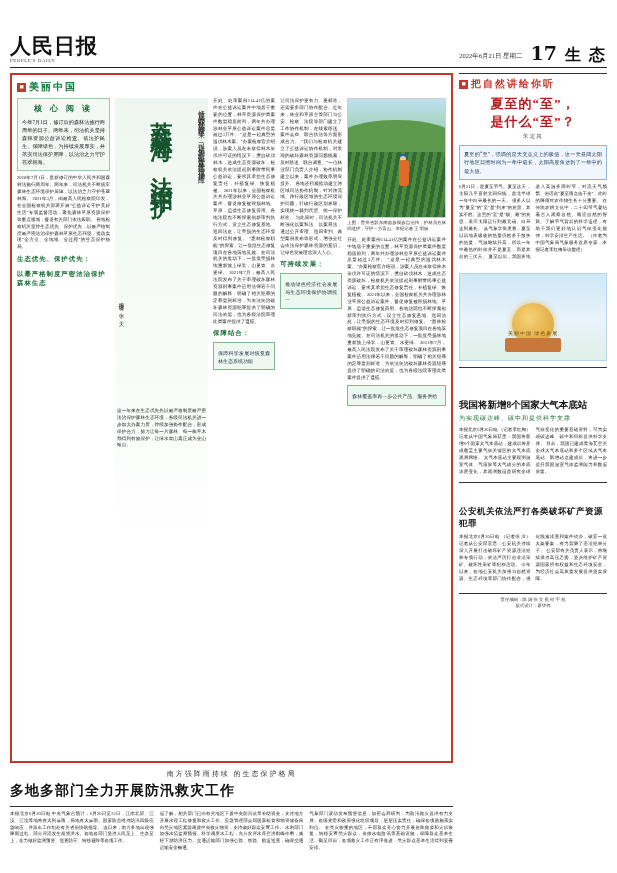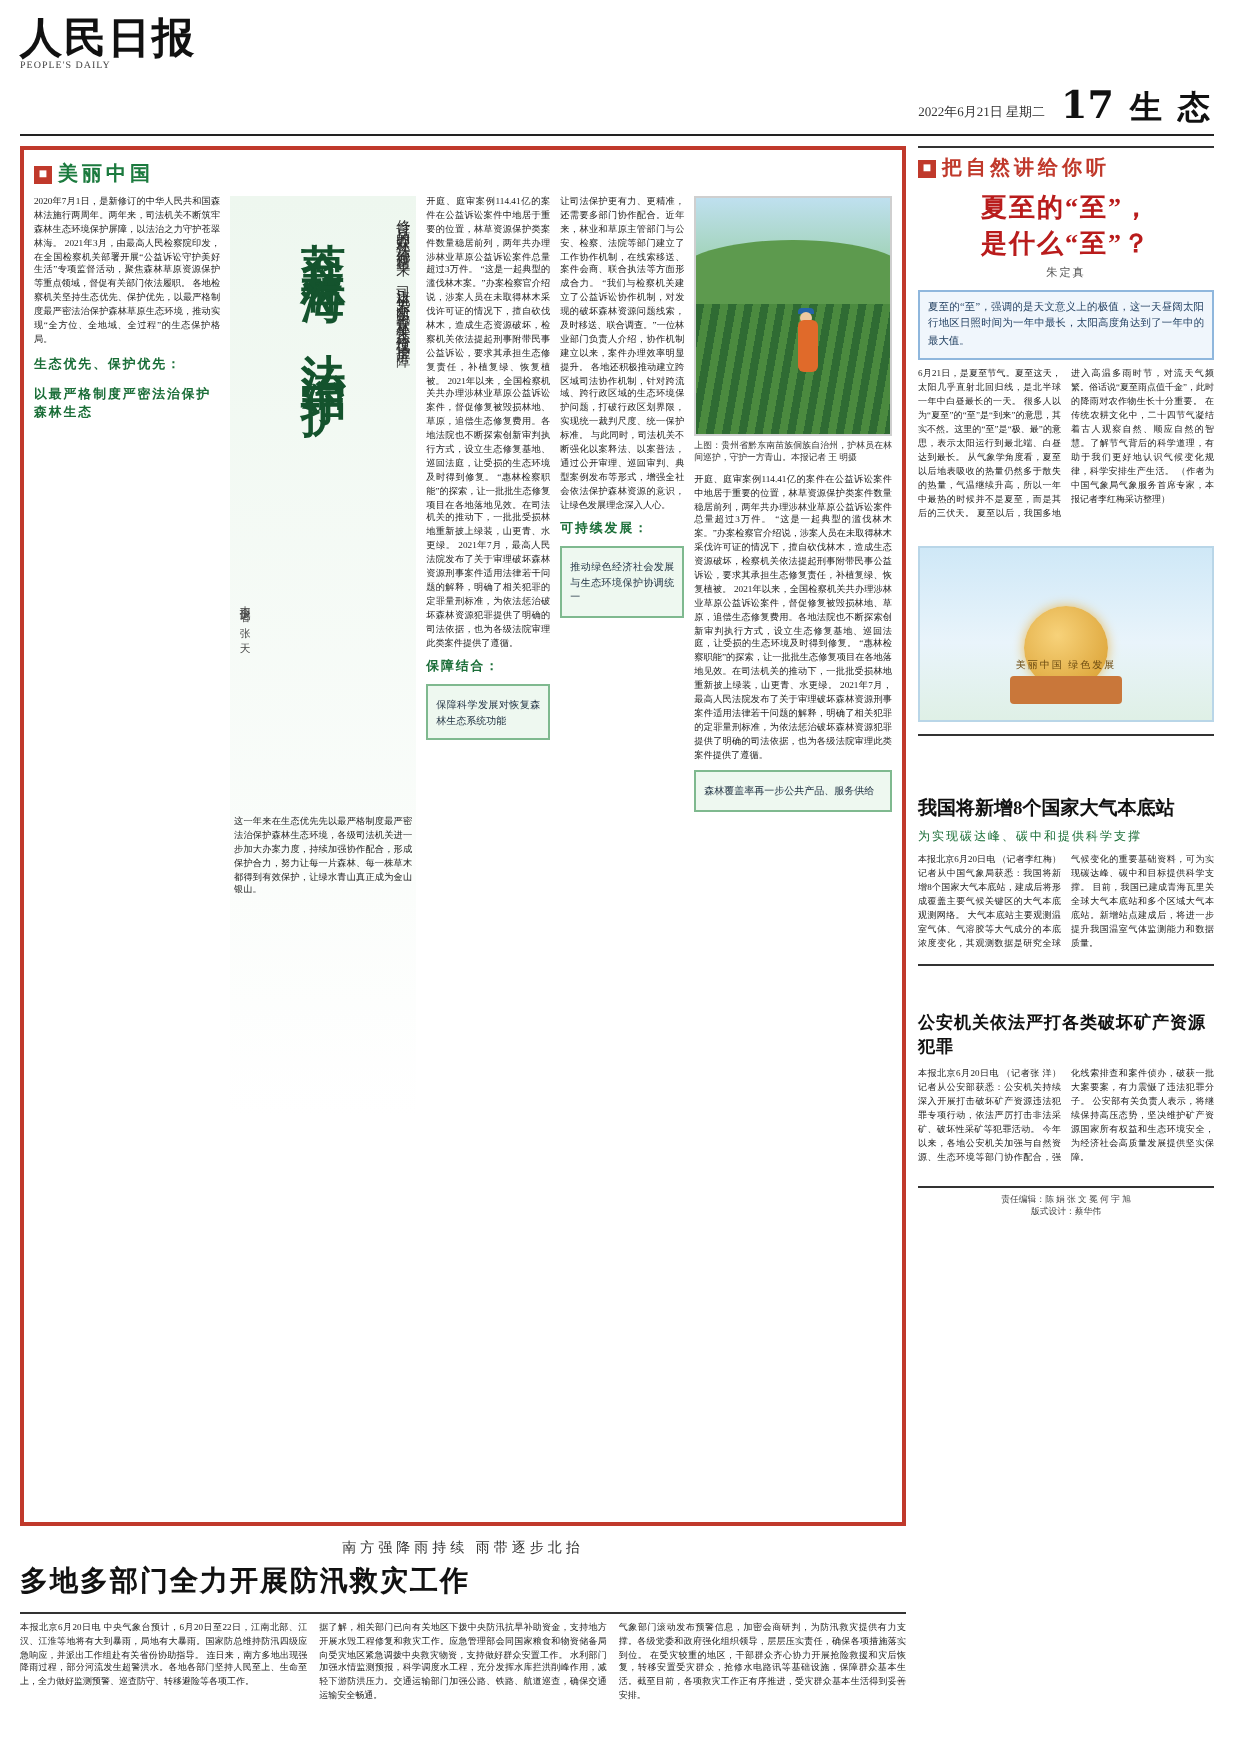--- a/index.html
+++ b/index.html
@@ -6,21 +6,21 @@
   body{
     width:617px;height:873px;
     background:#ffffff;
     font-family:"Liberation Serif", serif;
     color:#111;
     overflow:hidden;
   }
   .page{position:relative;width:617px;height:873px;box-sizing:border-box;padding:8px 10px;}
 
   
-  .masthead{display:flex;align-items:flex-start;justify-content:space-between;border-bottom:1.5px solid #222;padding-bottom:4px;}
+  .masthead{display:flex;align-items:flex-end;justify-content:space-between;border-bottom:1.5px solid #222;padding-bottom:4px;}
   .logo{font-family:"DejaVu Serif", serif;font-weight:bold;font-size:21px;letter-spacing:1px;color:#111;line-height:1;}
   .logo-sub{font-size:5px;letter-spacing:.5px;color:#444;margin-top:2px;}
   .masthead-right{display:flex;align-items:flex-end;gap:8px;}
   .date-line{font-size:6.5px;color:#333;margin-bottom:2px;}
   .page-no{font-family:"DejaVu Serif", serif;font-size:19px;font-weight:bold;line-height:1;margin-top:36px;}
   .section-name{font-size:16px;font-weight:bold;letter-spacing:2px;line-height:1;}
 
   
   .body-wrap{display:flex;gap:6px;margin-top:5px;height:790px;}
   .left-col{width:443px;display:flex;flex-direction:column;}
@@ -110,20 +110,24 @@
 
       <div class="feature">
         <div class="sec-head">
           <span class="sec-mark">■</span>
           <span class="sec-title">美丽中国</span>
         </div>
 
         <div class="feature-inner">
 
           <div class="fcol col1">
+            <div class="corebox">
+              <div class="ttl">核 心 阅 读</div>
+              <div class="core-text">今年7月1日，修订后的森林法施行两周年的日子。两年来，司法机关坚持森林资源公益诉讼检查、依法护民生、保障绿色，为持续发展厚实，并落实司法保护屏障，以法治之力守护苍翠林海。</div>
+            </div>
             <div class="tiny">2020年7月1日，是新修订的中华人民共和国森林法施行两周年。两年来，司法机关不断筑牢森林生态环境保护屏障，以法治之力守护苍翠林海。
 
 2021年3月，由最高人民检察院印发，在全国检察机关部署开展“公益诉讼守护美好生活”专项监督活动，聚焦森林草原资源保护等重点领域，督促有关部门依法履职。
 
 各地检察机关坚持生态优先、保护优先，以最严格制度最严密法治保护森林草原生态环境，推动实现“全方位、全地域、全过程”的生态保护格局。</div>
             <div class="subhead">生态优先、保护优先：</div>
             <div class="subhead">以最严格制度严密法治保护森林生态</div>
           </div>
 
           <div class="fcol col2">
@@ -183,21 +187,21 @@
 2021年7月，最高人民法院发布了关于审理破坏森林资源刑事案件适用法律若干问题的解释，明确了相关犯罪的定罪量刑标准，为依法惩治破坏森林资源犯罪提供了明确的司法依据，也为各级法院审理此类案件提供了遵循。</div>
             <div class="greenbox">
               <div class="gb">森林覆盖率再一步公共产品、服务供给</div>
             </div>
           </div>
 
         </div>
       </div>
 
       <div class="flood">
-        <div class="flood-kicker">南方强降雨持续    雨带逐步北抬</div>
+        <div class="flood-kicker">南方强降雨持续    的生态保护格局</div>
         <div class="flood-title">多地多部门全力开展防汛救灾工作</div>
         <div class="rule"></div>
         <div class="flood-cols">
           <div class="c">本报北京6月20日电  中央气象台预计，6月20日至22日，江南北部、江汉、江淮等地将有大到暴雨，局地有大暴雨。国家防总维持防汛四级应急响应，并派出工作组赴有关省份协助指导。
 
 连日来，南方多地出现强降雨过程，部分河流发生超警洪水。各地各部门坚持人民至上、生命至上，全力做好监测预警、巡查防守、转移避险等各项工作。</div>
           <div class="c">据了解，相关部门已向有关地区下拨中央防汛抗旱补助资金，支持地方开展水毁工程修复和救灾工作。应急管理部会同国家粮食和物资储备局向受灾地区紧急调拨中央救灾物资，支持做好群众安置工作。
 
 水利部门加强水情监测预报，科学调度水工程，充分发挥水库拦洪削峰作用，减轻下游防洪压力。交通运输部门加强公路、铁路、航道巡查，确保交通运输安全畅通。</div>
           <div class="c">气象部门滚动发布预警信息，加密会商研判，为防汛救灾提供有力支撑。各级党委和政府强化组织领导，层层压实责任，确保各项措施落实到位。

